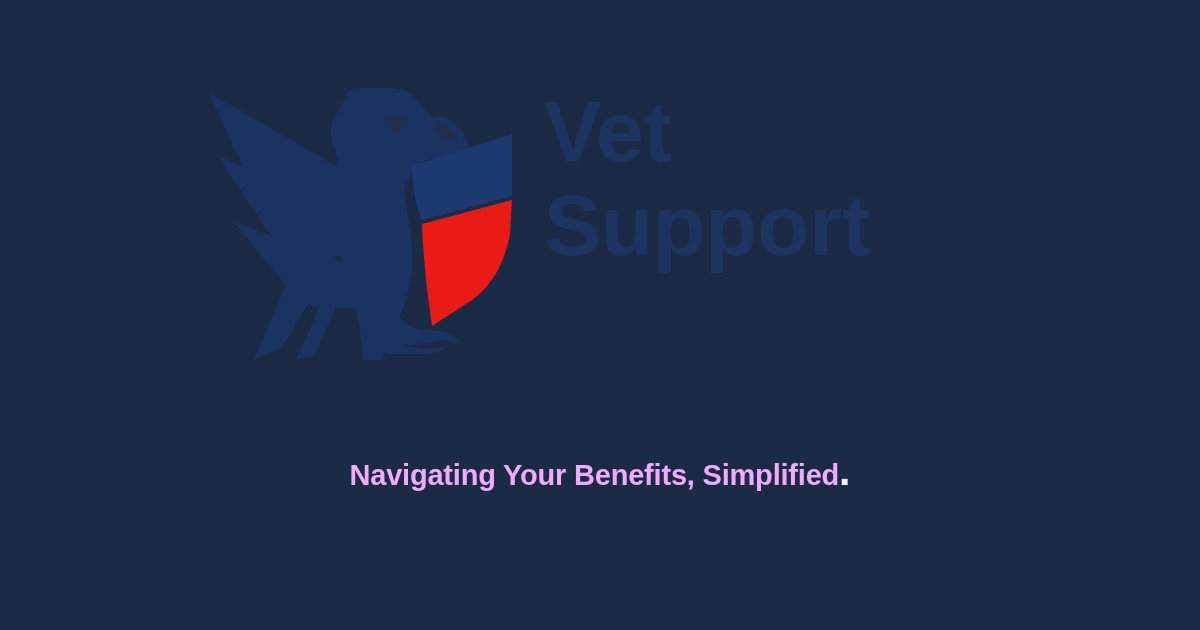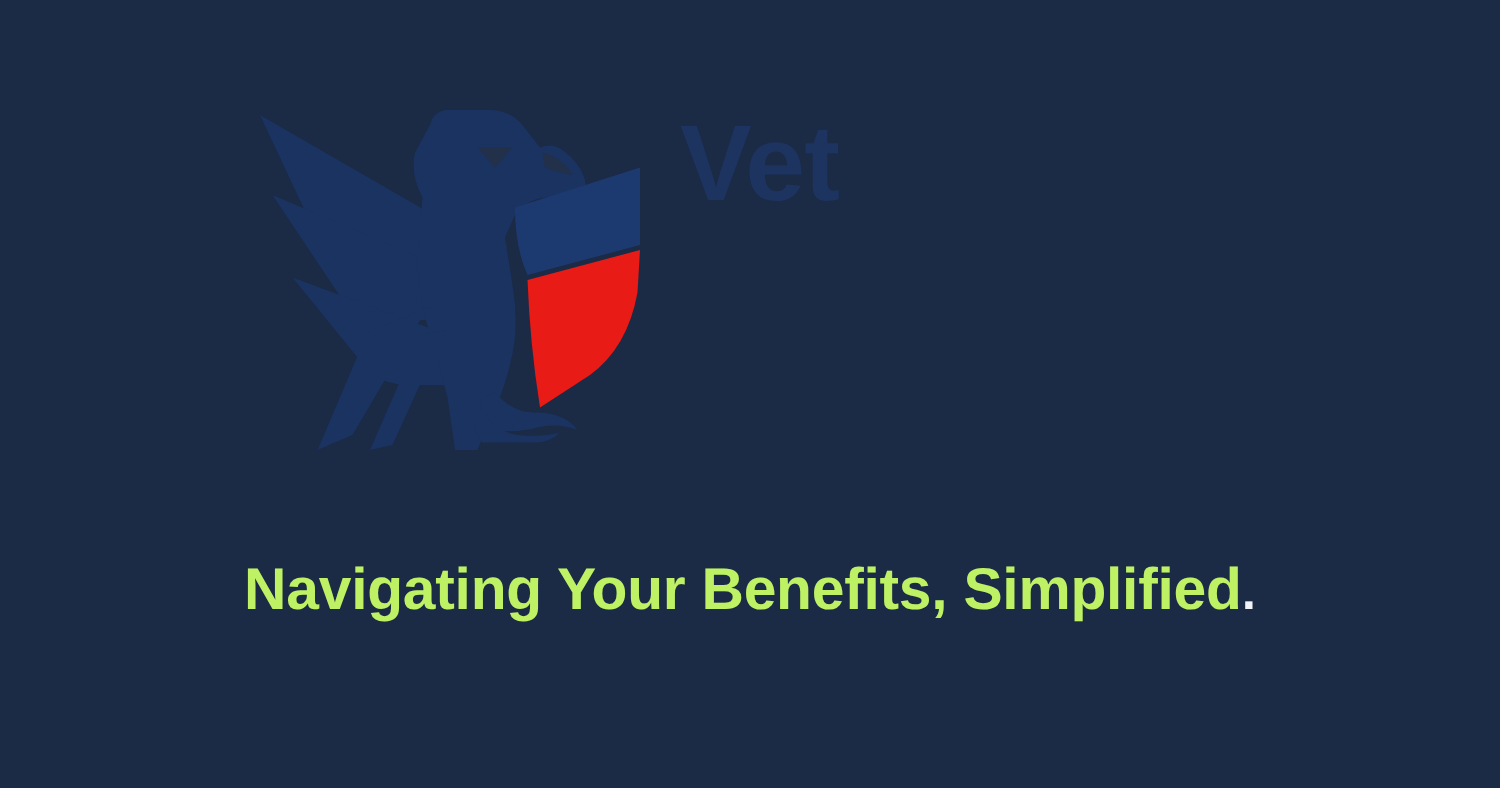--- a/index.html
+++ b/index.html
@@ -67,24 +67,24 @@
   .tagline-row {
     position: absolute;
     left: 0;
     top: 446px;
     width: 1200px;
     text-align: center;
     white-space: nowrap;
   }
 
   .tagline-text {
-    color: #bef264;
+    color: #f0abfc;
     font-family: "Liberation Sans", sans-serif;
     font-weight: 700;
-    font-size: 47px;
+    font-size: 29px;
     line-height: 50px;
     letter-spacing: -0.2px;
   }
 
   .tagline-dot {
     color: #f2f4f8;
     font-family: "Liberation Sans", sans-serif;
     font-weight: 700;
     font-size: 41px;
     line-height: 50px;
@@ -139,20 +139,21 @@
       <path d="M146 168 L86 270 L58 282 L98 188 Z" fill="#1a3361"></path>
 
       <path d="M160 186 L118 278 L100 282 L140 190 Z" fill="#1a3361"></path>
 
       <path d="M200 236 Q214 252 232 252 Q256 252 266 266 Q250 260 234 264 Q212 270 196 264 Q186 252 190 240 Z" fill="#1a3361"></path>
       <path d="M186 252 Q180 266 190 276 L232 276 Q244 276 252 268 Q236 272 218 270 Q198 266 192 252 Z" fill="#1a3361"></path>
     </svg>
 
     <div class="logo-wordmark">
       <div class="wm-line">Vet</div>
+      <div class="wm-line">Support</div>
     </div>
   </div>
 
   <div class="tagline-row">
     <span class="tagline-text">Navigating Your Benefits, Simplified</span><span class="tagline-dot">.</span>
   </div>
 
 </div>
 
 </body></html>

